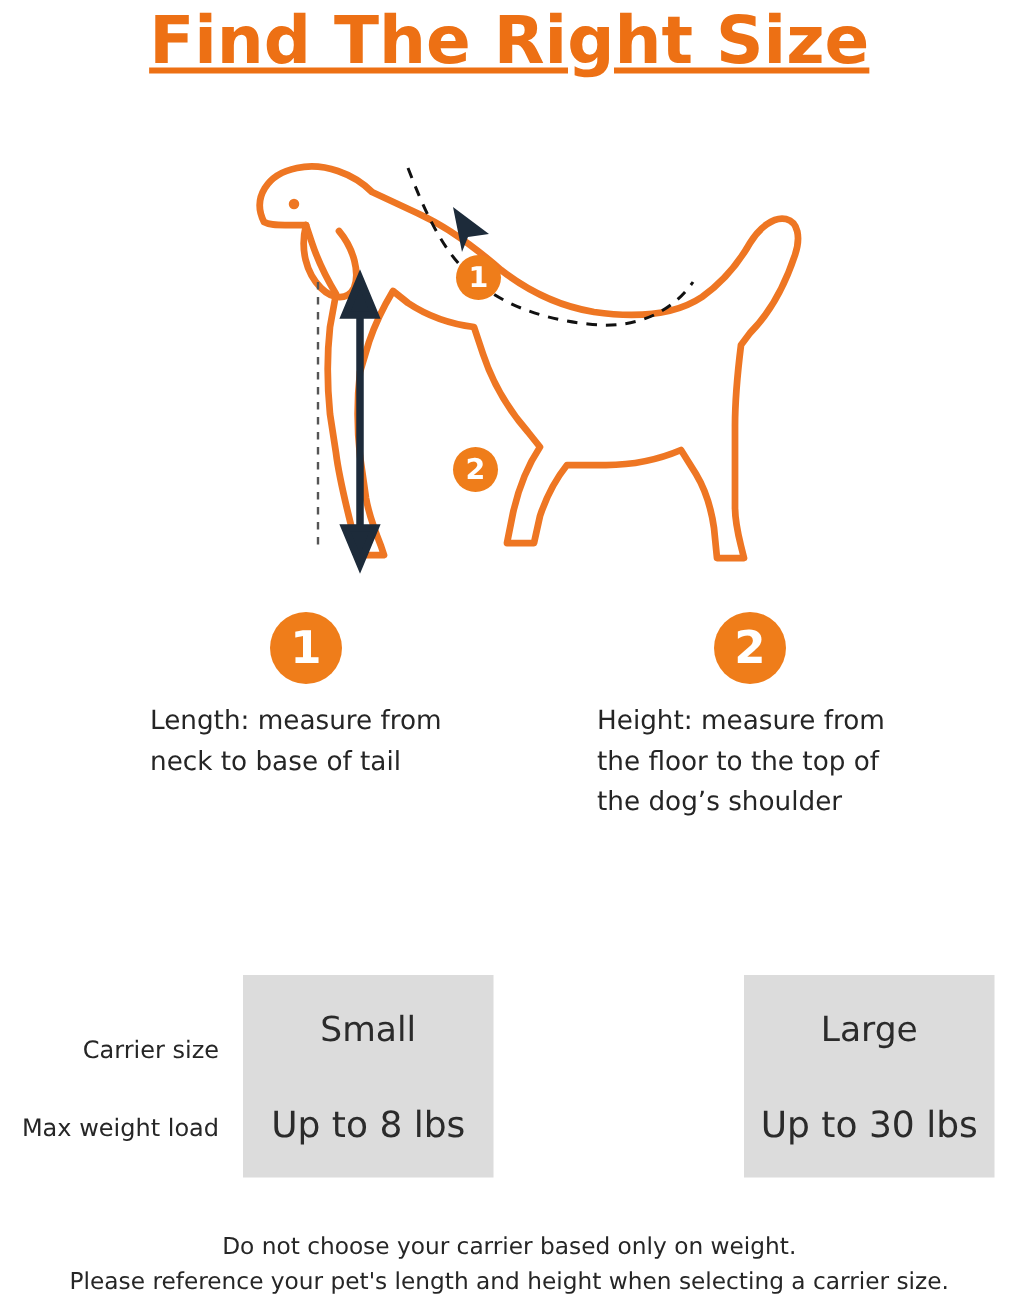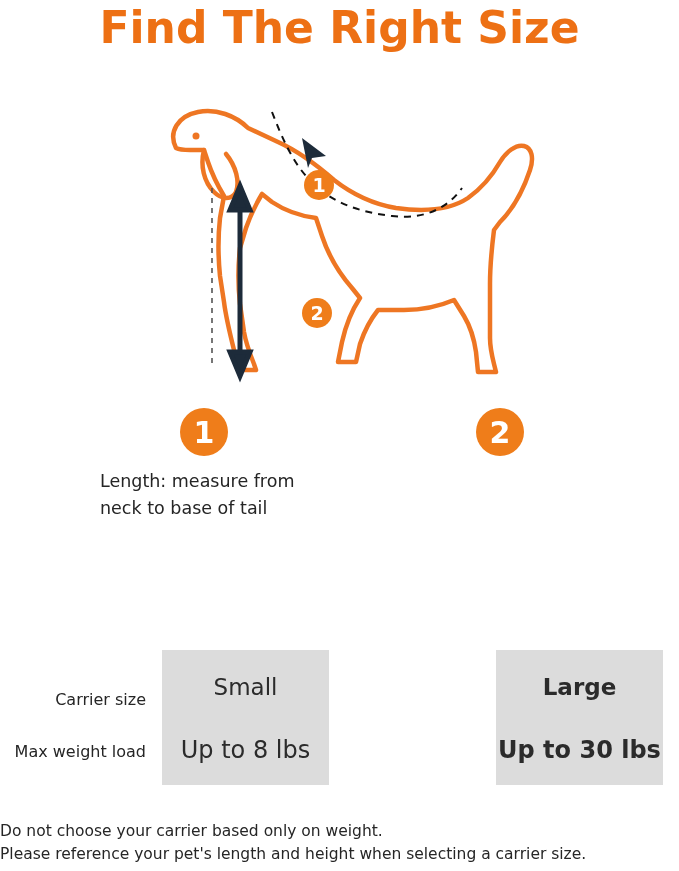--- a/index.html
+++ b/index.html
@@ -24,20 +24,21 @@
     position: absolute;
     top: 2px;
     left: 0;
     width: 679px;
     text-align: center;
     font-size: 44px;
     font-weight: bold;
     color: #ed7014;
     letter-spacing: 0px;
     font-family: "DejaVu Sans", "Liberation Sans", sans-serif;
+    text-decoration: underline;
   }
   .diagram {
     position: absolute;
     top: 76px;
     left: 0;
     width: 679px;
     height: 320px;
   }
   .badge {
     border-radius: 50%;
@@ -117,21 +118,21 @@
     padding-left: 32px;
   }
   .col {
     position: absolute;
     top: 0;
     width: 167px;
     height: 135px;
   }
   .col-small { left: 0px; background: #dcdcdc; }
   .col-medium { left: 167px; background: #fdeed3; }
-  .col-large { left: 334px; background: #dcdcdc; font-weight: bold; }
+  .col-large { left: 334px; background: #dcdcdc; }
   .cell {
     position: absolute;
     left: 0;
     width: 167px;
     text-align: center;
     color: #2b2b2b;
   }
   .cell-name {
     top: 24px;
     font-size: 23px;
@@ -139,21 +140,21 @@
   .cell-weight {
     top: 86px;
     font-size: 24px;
   }
 
   .footnote {
     position: absolute;
     top: 820px;
     left: 0;
     width: 679px;
-    text-align: left;
+    text-align: center;
     font-size: 15.5px;
     line-height: 23px;
     color: #262626;
   }
 </style>
 </head>
 <body>
 
 <div class="page">
 
@@ -235,20 +236,21 @@
     <div class="badge badge-sm badge-2">2</div>
   </div>
 
   <div class="legend">
     <div class="legend-col legend-col-1">
       <div class="badge badge-lg">1</div>
       <div class="legend-text">Length: measure from neck to base of tail</div>
     </div>
     <div class="legend-col legend-col-2">
       <div class="badge badge-lg">2</div>
+      <div class="legend-text">Height: measure from the floor to the top of the dog’s shoulder</div>
     </div>
   </div>
 
   <div class="size-table">
     <div class="row-labels">
       <div class="row-label row-label-1">Carrier size</div>
       <div class="row-label row-label-2">Max weight load</div>
     </div>
     <div class="cells">
       <div class="col col-small">

